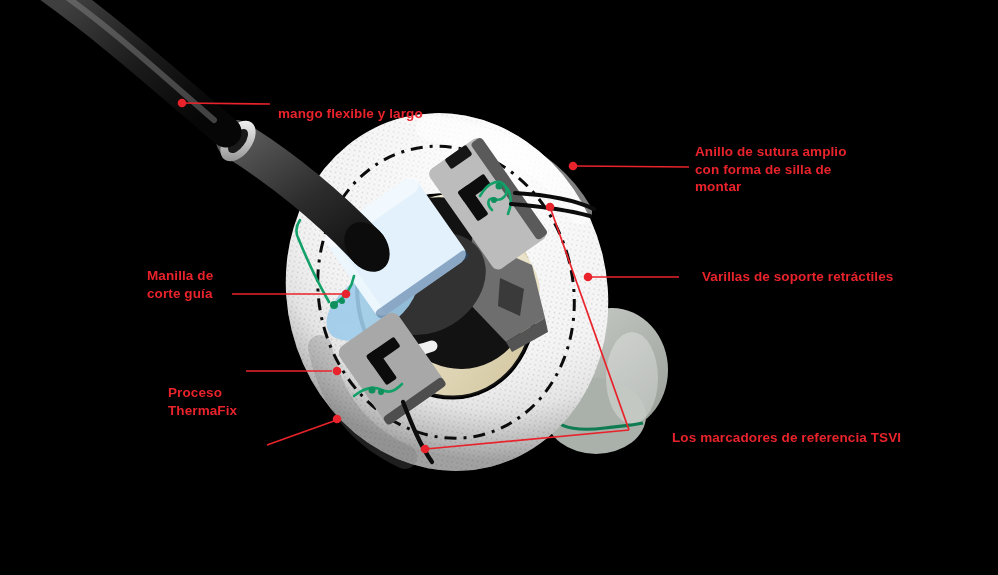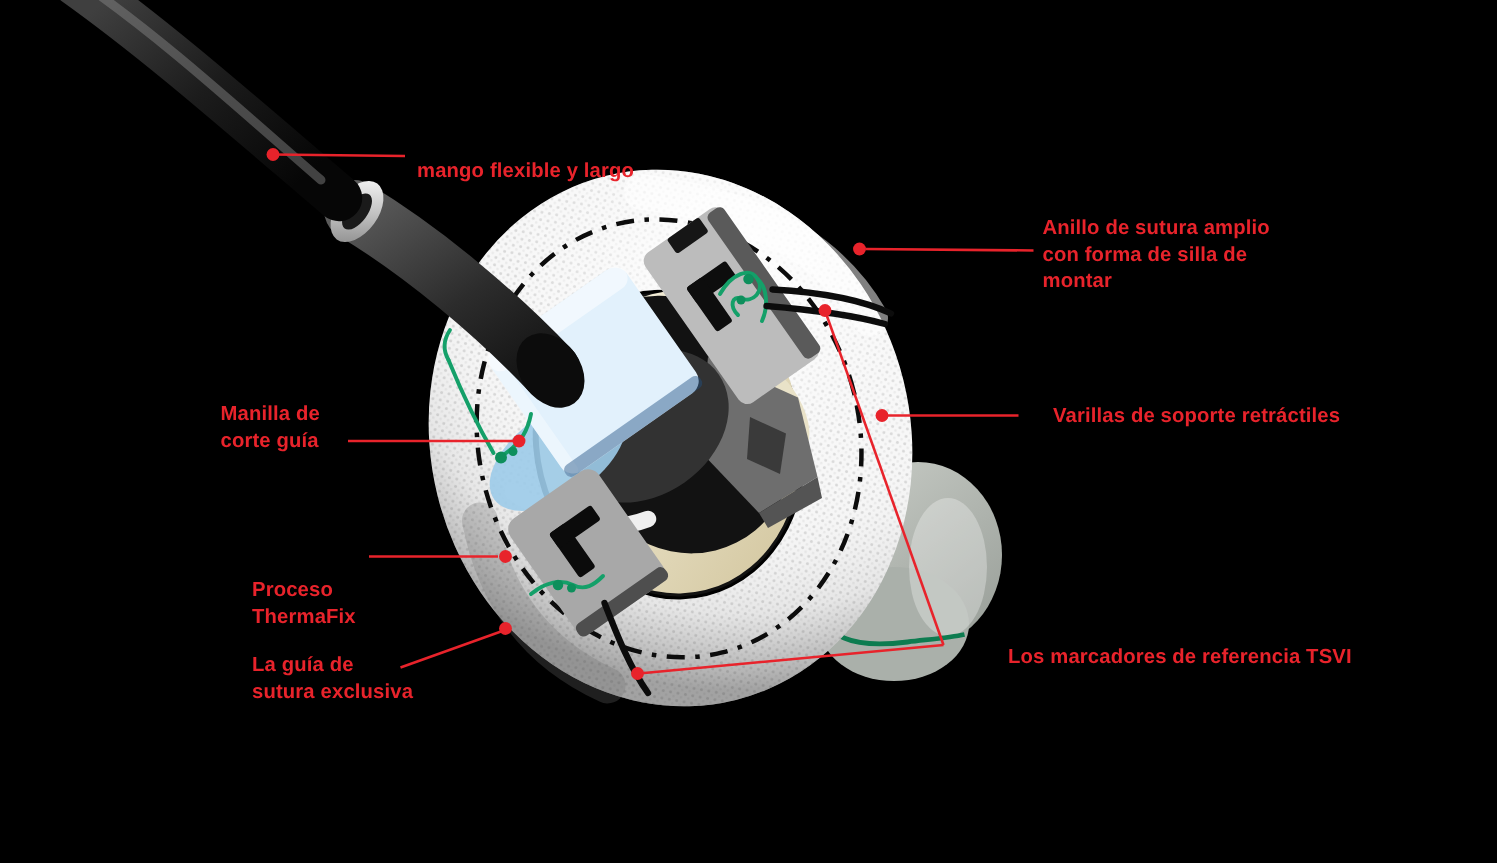--- a/index.html
+++ b/index.html
@@ -200,20 +200,16 @@
     <div>corte guía</div>
   </div>
 
   <div class="label" style="left:702px; top:268px;">Varillas de soporte retráctiles</div>
 
   <div class="label" style="left:168px; top:344px;margin-top:40px;">
     <div>Proceso</div>
     <div>ThermaFix</div>
   </div>
 
-  <div class="label" style="left:168px; top:434px;">
-    <div>La guía de</div>
-    <div>sutura exclusiva</div>
-  </div>
 
   <div class="label" style="left:672px; top:429px;">Los marcadores de referencia TSVI</div>
 
 </div>
 
 </body></html>

